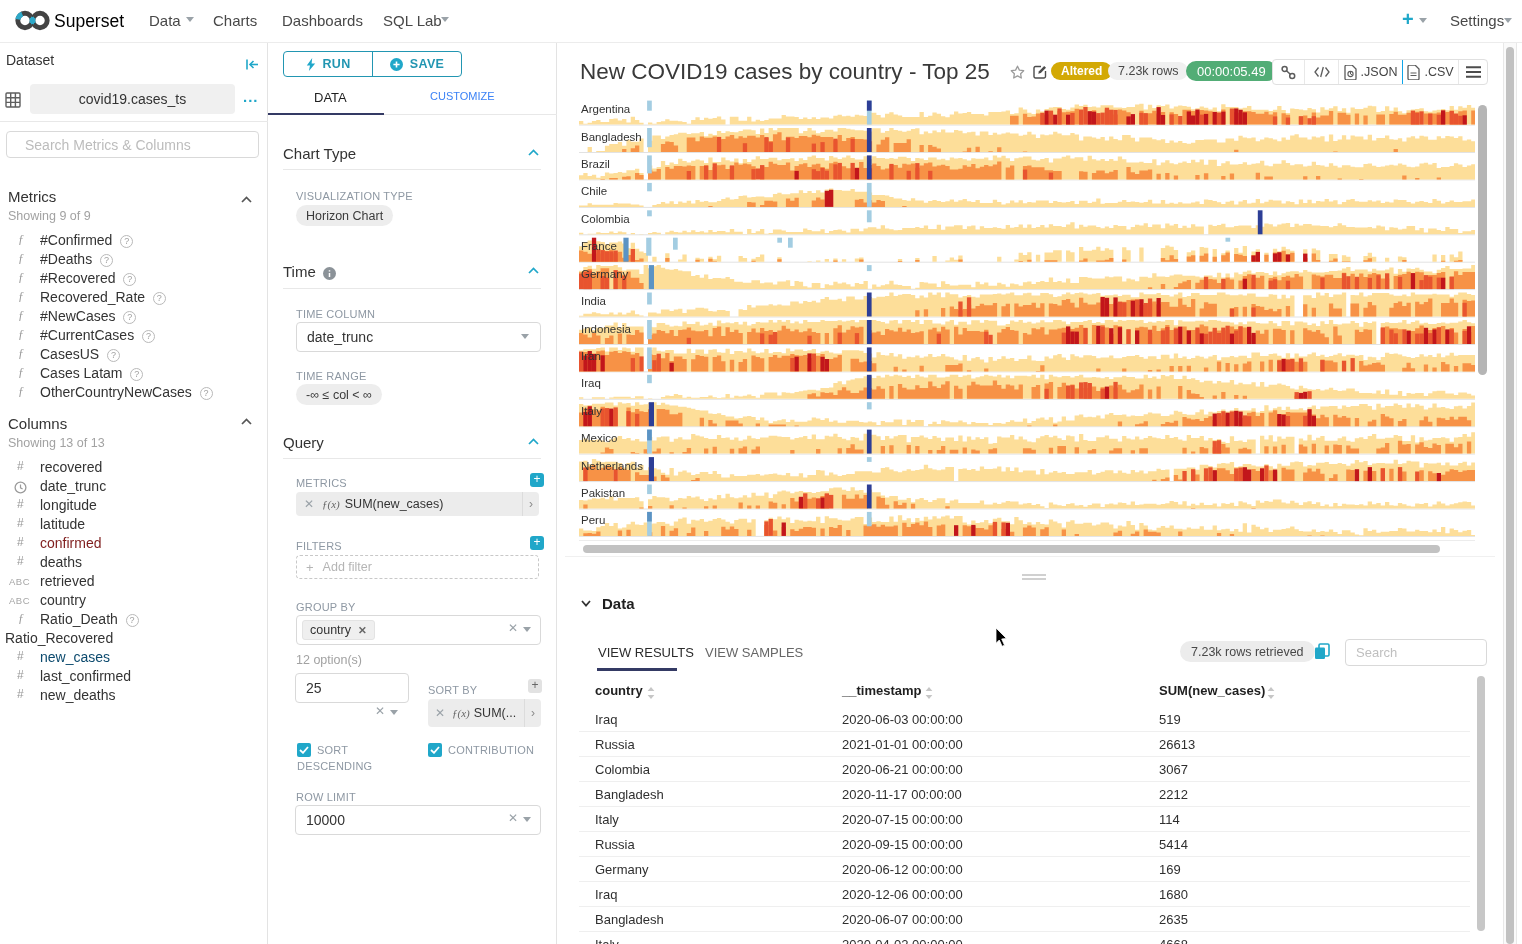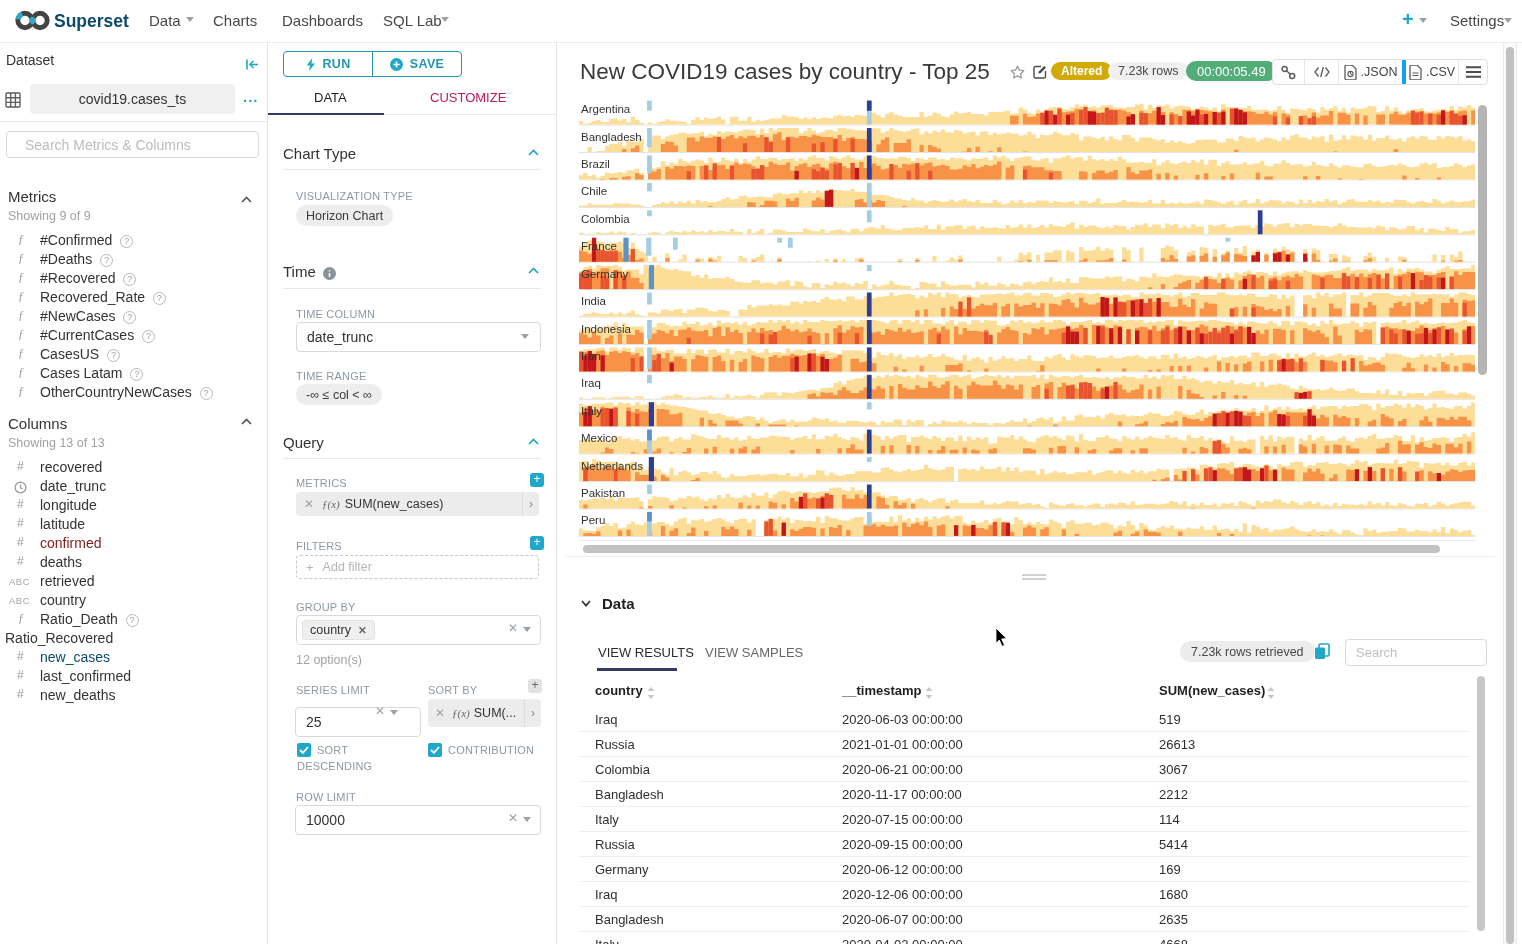--- a/index.html
+++ b/index.html
@@ -21,21 +21,21 @@
 <g fill="none" stroke="#434343" stroke-width="4.9">
 <circle cx="11" cy="10.5" r="7.2"></circle>
 <circle cx="26" cy="10.5" r="7.2"></circle>
 </g>
 <g fill="none" stroke="#2ea9c9" stroke-width="4.9">
 <path d="M8.2 3.9 A7.2 7.2 0 0 0 3.9 9.3"></path>
 <path d="M17.6 7.6 A7.2 7.2 0 0 1 17.6 13.4"></path>
 <path d="M19.4 13.4 A7.2 7.2 0 0 1 19.4 7.6"></path>
 </g>
       </svg></div>
-<div class="abs" style="left:54px;top:11px;font-size:17.5px;font-weight:bold;color:#0c4a6e">Superset</div>
+<div class="abs" style="left:54px;top:11px;font-size:17.5px;font-weight:normal;color:#000000">Superset</div>
 <div class="abs navtext" style="left:149px;top:12px">Data</div>
 <div class="abs caret" style="left:186px;top:17px;border-left-width:4px;border-right-width:4px;border-top-width:5px"></div>
 <div class="abs navtext" style="left:213px;top:12px">Charts</div>
 <div class="abs navtext" style="left:282px;top:12px">Dashboards</div>
 <div class="abs navtext" style="left:383px;top:12px">SQL Lab</div>
 <div class="abs caret" style="left:441px;top:17px;border-left-width:4px;border-right-width:4px;border-top-width:5px"></div>
 <div class="abs" style="left:1402px;top:8px;font-size:20px;font-weight:bold;color:#1fa8c9">+</div>
 <div class="abs caret" style="left:1419px;top:18px;border-left-width:4px;border-right-width:4px;border-top-width:5px"></div>
 <div class="abs navtext" style="left:1450px;top:12px">Settings</div>
 <div class="abs caret" style="left:1504px;top:18px;border-left-width:4px;border-right-width:4px;border-top-width:5px"></div>
@@ -127,21 +127,21 @@
       </div>
       <div style="flex:1;display:flex;align-items:center;justify-content:center;gap:7px">
         <svg width="13" height="13" viewBox="0 0 13 13" style="">
           <circle cx="6.5" cy="6.5" r="6.5" fill="#20a7c9"></circle>
           <path d="M6.5 3.4v6.2M3.4 6.5h6.2" stroke="#fff" stroke-width="1.6"></path>
         </svg>
         <span style="color:#2296b2;font-weight:bold;font-size:12.5px;letter-spacing:.3px">SAVE</span>
       </div>
     </div>
 <div class="abs" style="left:46px;top:47px;font-size:13px;color:#1f1f1f">DATA</div>
-<div class="abs" style="left:162px;top:47px;font-size:13px;color:#be185d">CUSTOMIZE</div>
+<div class="abs" style="left:162px;top:47px;font-size:11px;color:#3b82f6">CUSTOMIZE</div>
 <div class="abs hr" style="left:0;top:71px;width:289px"></div>
 <div class="abs" style="left:0;top:69.5px;width:116px;height:2.5px;background:#343a64"></div>
 <div class="abs seclbl" style="left:15px;top:102px">Chart Type</div>
 <svg class="abs" style="left:260px;top:106px" width="11" height="7" viewBox="0 0 11 7">
       <path d="M1 6 5.5 1.4 10 6" stroke="#20a7c9" stroke-width="1.7" fill="none"></path>
     </svg>
 <div class="abs hr" style="left:15px;top:126px;width:258px"></div>
 <div class="abs lbl" style="left:28px;top:147px">VISUALIZATION TYPE</div>
 <div class="abs chip" style="left:28px;top:162px">Horizon Chart</div>
 <div class="abs seclbl" style="left:15px;top:220px">Time</div>
@@ -176,21 +176,21 @@
 <div class="abs" style="left:28px;top:512px;width:243px;height:24px;border:1px dashed #c8c8c8;border-radius:4px;display:flex;align-items:center;color:#b5b5b5;font-size:12.5px"><span style="padding:0 9px;font-size:13px">+</span>Add filter</div>
 <div class="abs lbl" style="left:28px;top:558px">GROUP BY</div>
 <div class="abs sel" style="left:28px;top:572px;width:245px;height:30px"></div>
 <div class="abs" style="left:34px;top:577px;height:20px;background:#efefef;border:1px solid #e3e3e3;border-radius:3px;display:flex;align-items:center;font-size:12.5px;color:#333;padding:0 7px">country<span style="margin-left:7px;color:#666;font-size:10.5px;font-weight:bold">✕</span></div>
 <div class="abs xmark" style="left:240px;top:578px;font-size:12px">✕</div>
 <div class="abs caret" style="left:255px;top:584px"></div>
 <div class="abs" style="left:28px;top:610px;font-size:12.5px;color:#a2a2a2">12 option(s)</div>
 <div class="abs lbl" style="left:28px;top:641px">SERIES LIMIT</div>
 <div class="abs lbl" style="left:160px;top:641px">SORT BY</div>
 <div class="abs" style="left:260px;top:636px;width:14px;height:14px;background:#e2e2e2;border-radius:3px;color:#666;font-size:12px;line-height:13px;text-align:center">+</div>
-<div class="abs sel" style="left:27px;top:664px;width:126px;height:30px">25</div>
+<div class="abs sel" style="left:27px;top:630px;width:114px;height:30px">25</div>
 <div class="abs xmark" style="left:107px;top:661px;font-size:12px">✕</div>
 <div class="abs caret" style="left:122px;top:667px"></div>
 <div class="abs" style="left:160px;top:656px;width:113px;height:28px;background:#ececec;border-radius:4px;display:flex;align-items:center">
       <span style="padding:0 7px;color:#9aa2a8;font-size:12px">✕</span>
       <span style="font-style:italic;font-size:11px;color:#666;font-family:'Liberation Serif',serif">ƒ(x)</span>
       <span style="font-size:12.5px;color:#333;margin-left:4px">SUM(...</span>
       <span style="margin-left:auto;border-left:1px solid #dcdcdc;align-self:stretch;display:flex;align-items:center;padding:0 6px;color:#8b8b8b;font-size:12px">›</span>
     </div>
 <div class="abs" style="left:29px;top:700px;width:14px;height:14px;background:#20a7c9;border-radius:2px"></div>
 <svg class="abs" style="left:31px;top:703px" width="10" height="8" viewBox="0 0 10 8">
@@ -237,21 +237,21 @@
             <path d="M11.5 1.5 15 6l-3.5 4.5"></path>
             <path d="M9.3 1 6.7 11"></path>
           </g>
         </svg>
       </div>
       <div style="width:64px;display:flex;justify-content:center;align-items:center;gap:4px;border-left:1px solid #e8e8e8;align-self:stretch;font-size:12.5px;color:#444"><svg width="13" height="15" viewBox="0 0 13 15" style="">
           <path d="M1 1.5A1.5 1.5 0 0 1 2.5 0H8l4 4v9.5A1.5 1.5 0 0 1 10.5 15H2.5A1.5 1.5 0 0 1 1 13.5Z" fill="none" stroke="#5c5c5c" stroke-width="1.3"></path>
           <circle cx="6.5" cy="9" r="2.6" fill="none" stroke="#5c5c5c" stroke-width="1.1"></circle>
           <path d="M6.5 6.4v2.6l1.8 1" stroke="#5c5c5c" stroke-width="1" fill="none"></path>
         </svg>.JSON</div>
-      <div style="width:56px;display:flex;justify-content:center;align-items:center;gap:4px;border-left:4px solid #0ea5e9;align-self:stretch;font-size:12.5px;color:#444"><svg width="13" height="15" viewBox="0 0 13 15" style="">
+      <div style="width:56px;display:flex;justify-content:center;align-items:center;gap:4px;border-left:1px solid #0ea5e9;align-self:stretch;font-size:12.5px;color:#444"><svg width="13" height="15" viewBox="0 0 13 15" style="">
           <path d="M1 1.5A1.5 1.5 0 0 1 2.5 0H8l4 4v9.5A1.5 1.5 0 0 1 10.5 15H2.5A1.5 1.5 0 0 1 1 13.5Z" fill="none" stroke="#5c5c5c" stroke-width="1.3"></path>
           <path d="M3.5 8h6M3.5 10.5h6" stroke="#5c5c5c" stroke-width="1.1"></path>
         </svg>.CSV</div>
       <div style="flex:1;display:flex;justify-content:center;border-left:1px solid #e8e8e8;align-self:stretch;align-items:center">
         <svg width="15" height="12" viewBox="0 0 15 12" style="">
           <path d="M0 1.2h15M0 6h15M0 10.8h15" stroke="#4c4c4c" stroke-width="2"></path>
         </svg>
       </div>
     </div>
 </div>

